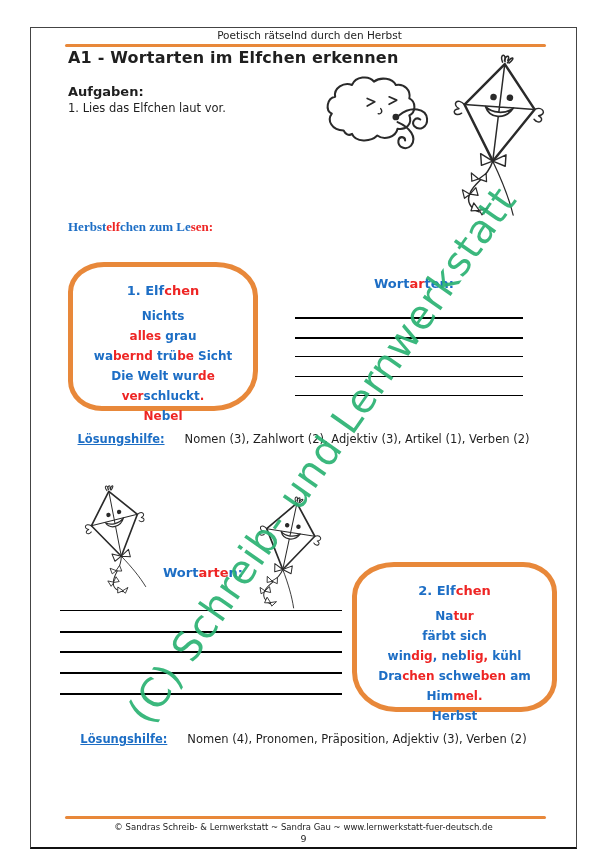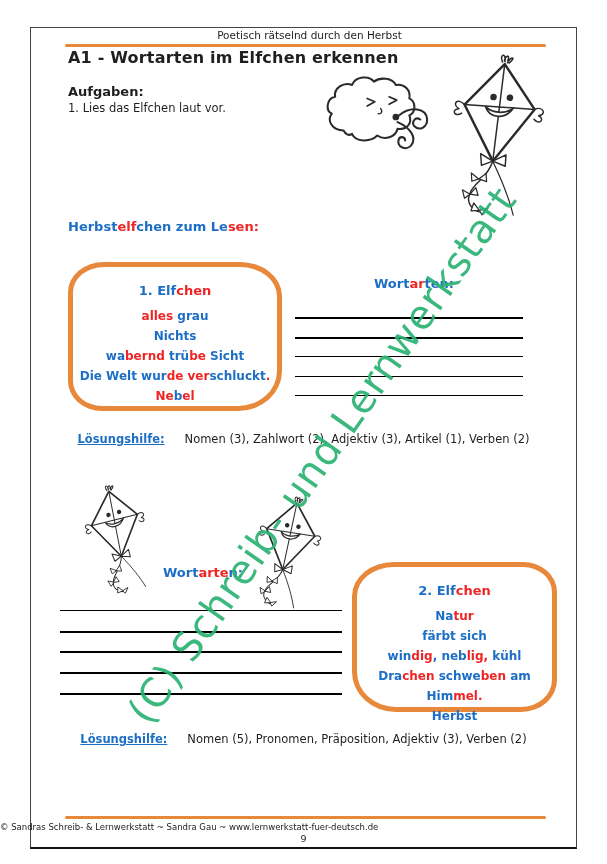--- a/index.html
+++ b/index.html
@@ -11,26 +11,26 @@
   .page{position:relative;width:607px;height:864px;background:#fff;overflow:hidden;}
   .frame{position:absolute;left:30px;top:27px;width:547px;height:822px;
          border:1px solid #444;border-bottom:2px solid #111;background:#fff;}
   .page-header-title{position:absolute;left:0;top:29px;width:100%;text-align:center;font-size:10.5px;padding-left:12px;}
   .rule{position:absolute;left:65px;width:481px;height:3px;background:var(--orange);border-radius:2px;}
   .rule-top{top:44px;}
   .rule-bottom{top:816px;}
   .doc-title{position:absolute;left:68px;top:48px;font-size:16px;font-weight:bold;letter-spacing:.2px;}
   .tasks-heading{position:absolute;left:68px;top:84px;font-size:13px;font-weight:bold;}
   .task-list{position:absolute;left:68px;top:101px;font-size:11.5px;line-height:15.5px;}
-  .reading-heading{position:absolute;left:68px;top:219px;font-size:13px;font-weight:bold;}
+  .reading-heading{position:absolute;left:68px;top:219px;font-size:13px;font-weight:bold;font-family:Liberation Serif, serif;}
   .seg-blue{color:var(--blue);}
   .seg-red{color:var(--red);}
   .elfchen-box{position:absolute;border:5px solid var(--orange);background:#fff;text-align:center;
                font-weight:bold;z-index:5;}
-  .box1{left:68px;top:262px;width:214px;height:149px;
+  .box1{left:68px;top:262px;width:190px;height:149px;
         border-radius:36px 42px 44px 34px / 30px 34px 40px 30px;}
   .box2{left:352px;top:562px;width:205px;height:150px;
         border-radius:42px 34px 36px 44px / 34px 30px 32px 40px;}
   .box-title{margin-top:16px;font-size:13px;}
   .poem{margin-top:8px;font-size:12px;line-height:20px;}
   .wortarten-label{position:absolute;text-align:center;font-weight:bold;font-size:13px;}
   .wortarten1{left:334px;top:276px;width:160px;}
   .wortarten2{left:128px;top:565px;width:150px;}
   .lines-block{position:absolute;}
   .lines1{left:295px;top:317px;width:228px;height:84px;}
@@ -44,21 +44,21 @@
   .lines2 .wline:nth-child(1){top:0;border-top-width:1.5px;}
   .lines2 .wline:nth-child(2){top:21px;border-top-width:2.5px;}
   .lines2 .wline:nth-child(3){top:41px;border-top-width:2.5px;}
   .lines2 .wline:nth-child(4){top:62px;border-top-width:2px;}
   .lines2 .wline:nth-child(5){top:83px;border-top-width:2px;}
   .loesung{position:absolute;left:40px;width:527px;text-align:center;font-size:11.5px;}
   .loesung1{top:432px;}
   .loesung2{top:732px;}
   .loesung-label{color:var(--blue);font-weight:bold;text-decoration:underline;}
   .loesung-text{margin-left:20px;}
-  .footer-text{position:absolute;left:0;top:822px;width:100%;font-size:8.5px;color:#222;}
+  .footer-text{position:absolute;left:0;top:822px;width:100%;text-align:center;font-size:8.5px;color:#222;}
   .page-num{position:absolute;left:0;top:833px;width:100%;text-align:center;font-size:9.5px;}
   .watermark{position:absolute;left:322px;top:455px;transform:translate(-50%,-50%) rotate(-55deg);
              font-size:40px;color:var(--green);white-space:nowrap;letter-spacing:1px;opacity:.92;
              z-index:40;pointer-events:none;}
   .illu{position:absolute;z-index:2;}
   .cloud-illu{left:320px;top:68px;width:118px;height:98px;}
   .kite-big{left:446px;top:52px;width:98px;height:163px;transform:rotate(8deg);}
   .kite-small-left{left:84px;top:483px;width:66px;height:110px;transform:rotate(-10deg);}
   .kite-small-right{left:252px;top:494px;width:68px;height:113px;transform:rotate(13deg);}
   svg{display:block;width:100%;height:100%;overflow:visible;}
@@ -117,22 +117,22 @@
     <svg viewBox="0 0 120 200">
         <use href="#kite-sym"></use>
       </svg>
   </div>
 
   <div class="reading-heading"><span class="seg-blue">Herbst</span><span class="seg-red">elf</span><span class="seg-blue">chen zum Le</span><span class="seg-red">sen:</span></div>
 
   <div class="elfchen-box box1">
     <div class="box-title"><span class="seg-blue">1. Elf</span><span class="seg-red">chen</span></div>
     <div class="poem">
+      <div><span class="seg-blue">Nichts</span></div>
       <div><span class="seg-red">alles</span><span class="seg-blue"> grau</span></div>
-      <div><span class="seg-blue">Nichts</span></div>
       <div><span class="seg-blue">wa</span><span class="seg-red">bernd</span><span class="seg-blue"> trü</span><span class="seg-red">be</span><span class="seg-blue"> Sicht</span></div>
       <div><span class="seg-blue">Die Welt wur</span><span class="seg-red">de ver</span><span class="seg-blue">schluckt</span><span class="seg-red">.</span></div>
       <div><span class="seg-red">Ne</span><span class="seg-blue">b</span><span class="seg-red">el</span></div>
     </div>
   </div>
 
   <div class="wortarten-label wortarten1"><span class="seg-blue">Wort</span><span class="seg-red">ar</span><span class="seg-blue">ten:</span></div>
   <div class="lines-block lines1">
     <div class="wline"></div>
     <div class="wline"></div>
@@ -170,21 +170,21 @@
     <div class="poem">
       <div><span class="seg-blue">Na</span><span class="seg-red">tur</span></div>
       <div><span class="seg-blue">färbt sich</span></div>
       <div><span class="seg-blue">win</span><span class="seg-red">dig</span><span class="seg-blue">, neb</span><span class="seg-red">lig,</span><span class="seg-blue"> kühl</span></div>
       <div><span class="seg-blue">Dra</span><span class="seg-red">chen</span><span class="seg-blue"> schwe</span><span class="seg-red">ben</span><span class="seg-blue"> am Him</span><span class="seg-red">mel.</span></div>
       <div><span class="seg-blue">Herbst</span></div>
     </div>
   </div>
 
   <div class="loesung loesung2">
-    <span class="loesung-label">Lösungshilfe:</span><span class="loesung-text">Nomen (5), Pronomen, Präposition, Adjektiv (3), Verben (2)</span>
+    <span class="loesung-label">Lösungshilfe:</span><span class="loesung-text">Nomen (4), Pronomen, Präposition, Adjektiv (3), Verben (2)</span>
   </div>
 
   <div class="watermark">(C) Schreib- und Lernwerkstatt</div>
 
   <div class="rule rule-bottom"></div>
   <div class="footer-text">© Sandras Schreib- &amp; Lernwerkstatt ~ Sandra Gau ~ www.lernwerkstatt-fuer-deutsch.de</div>
   <div class="page-num">9</div>
 </div>
 
 </body></html>

